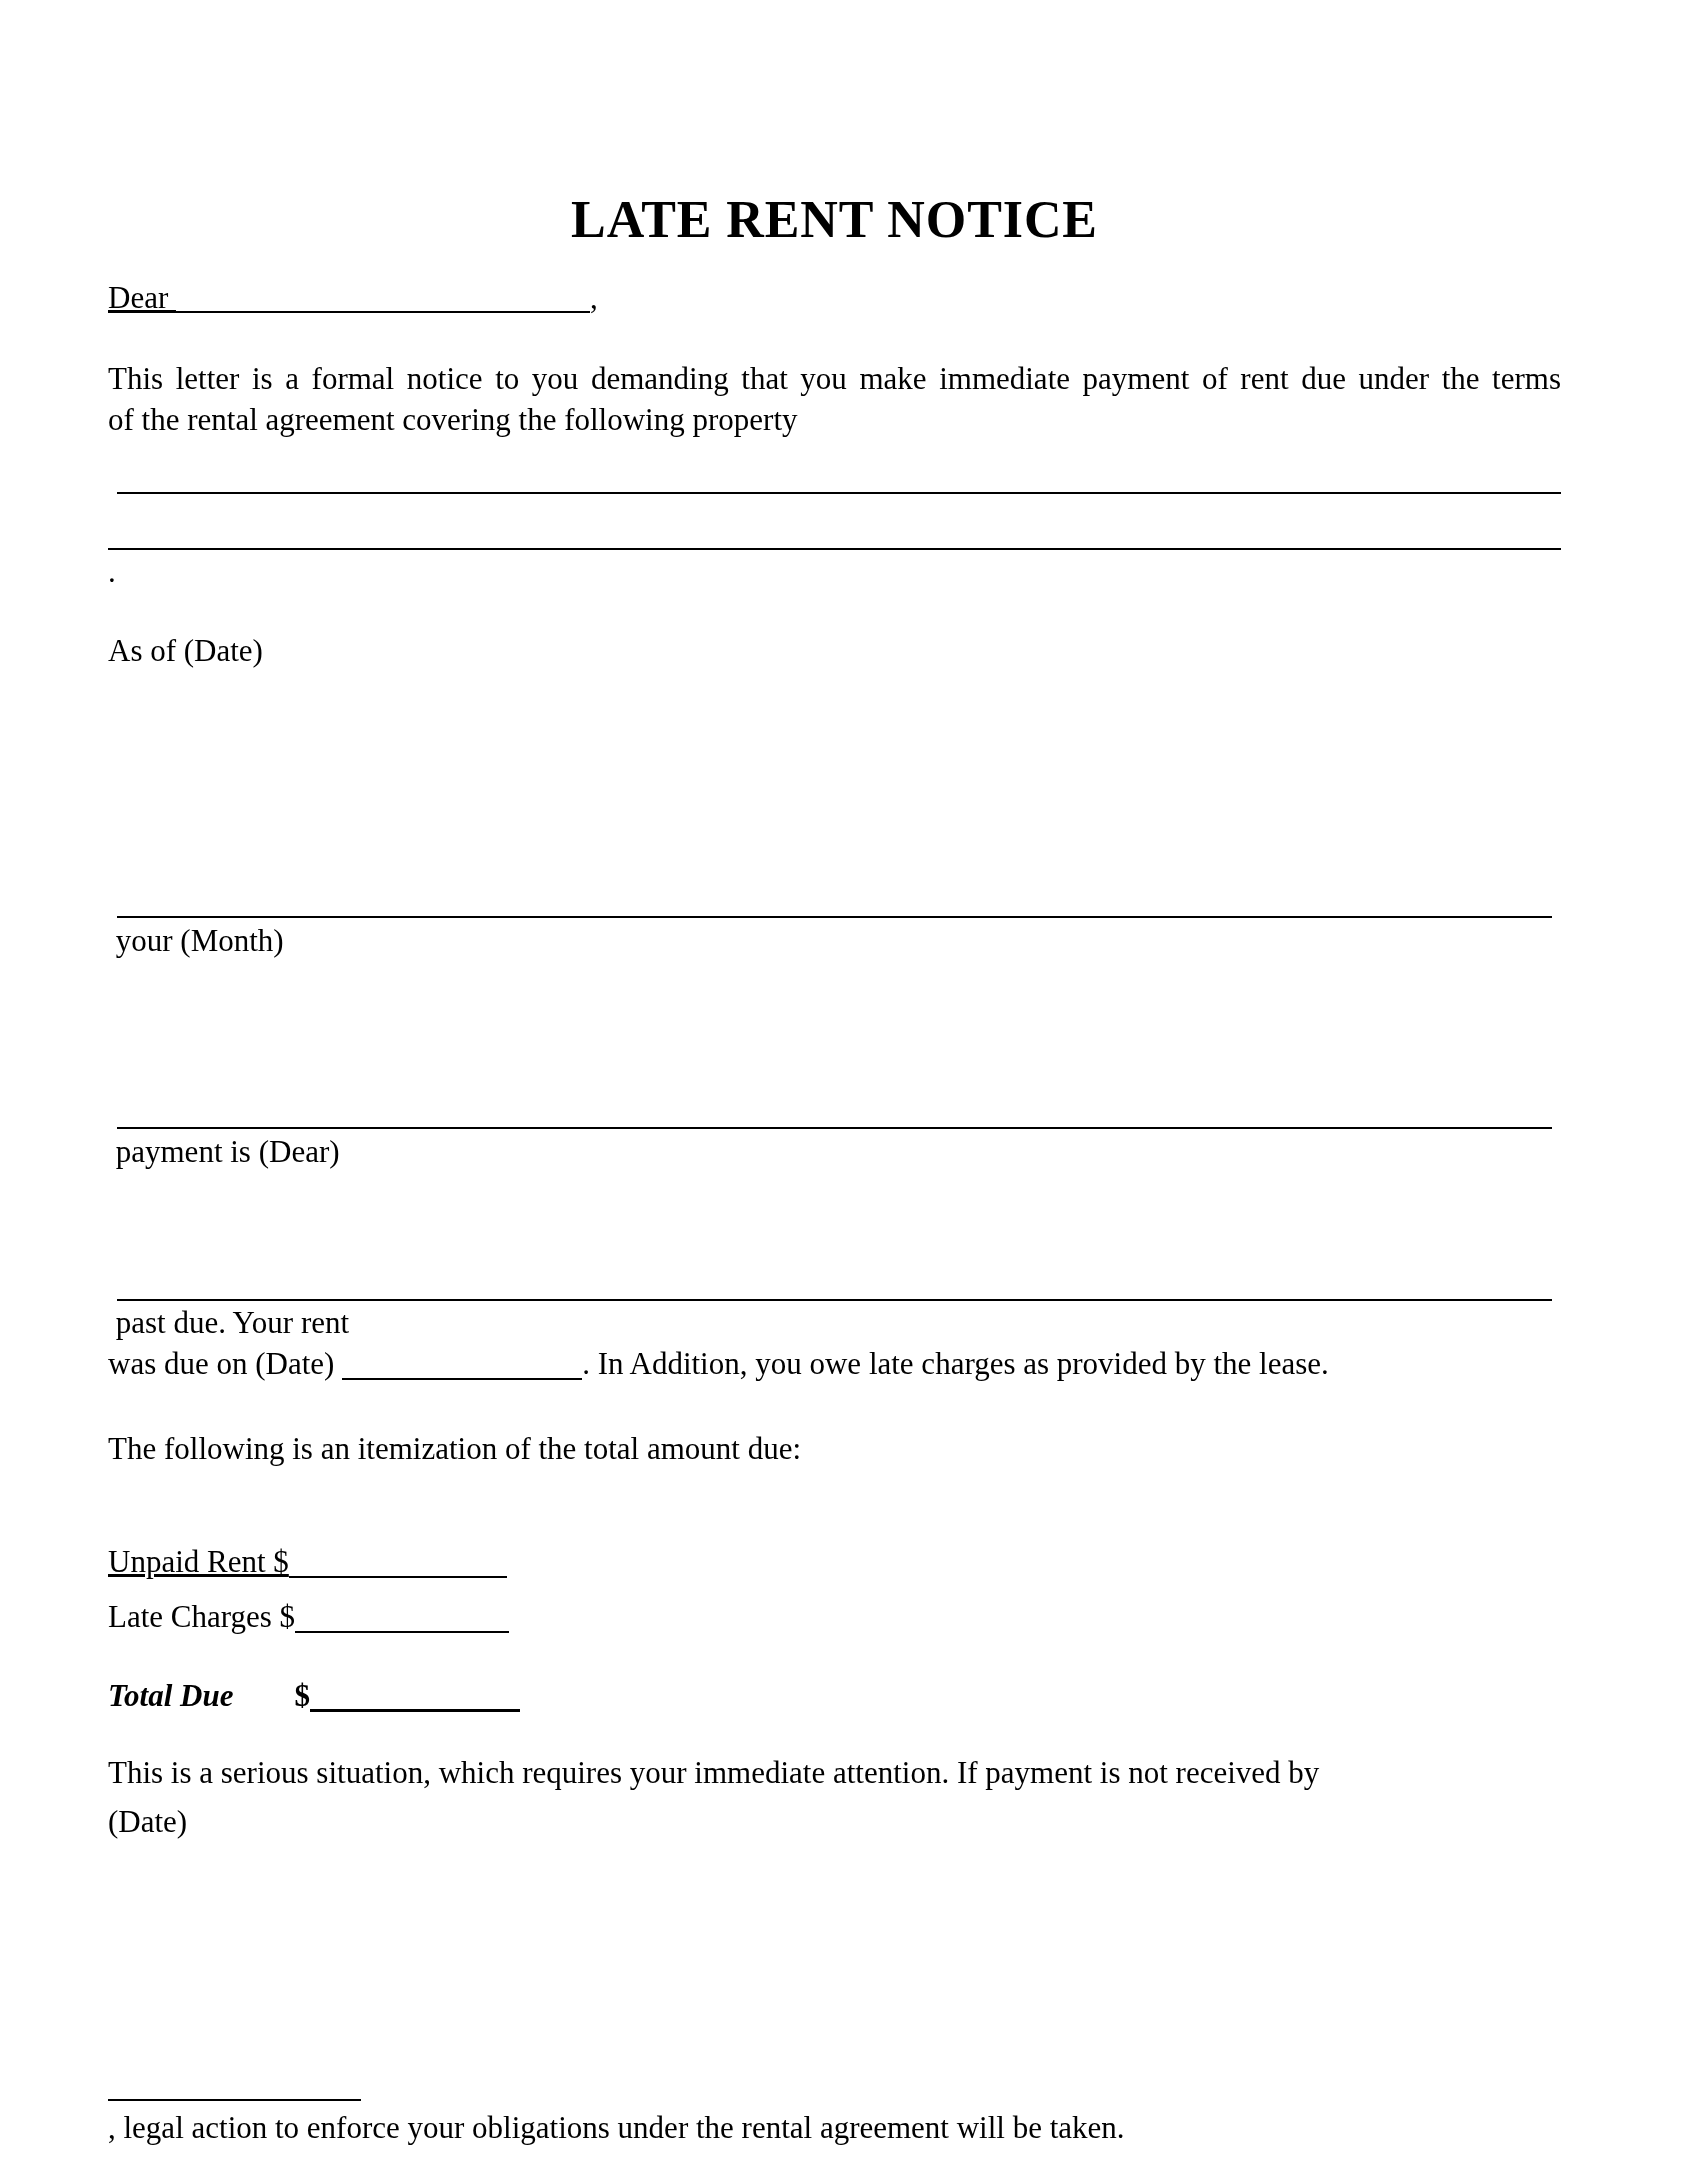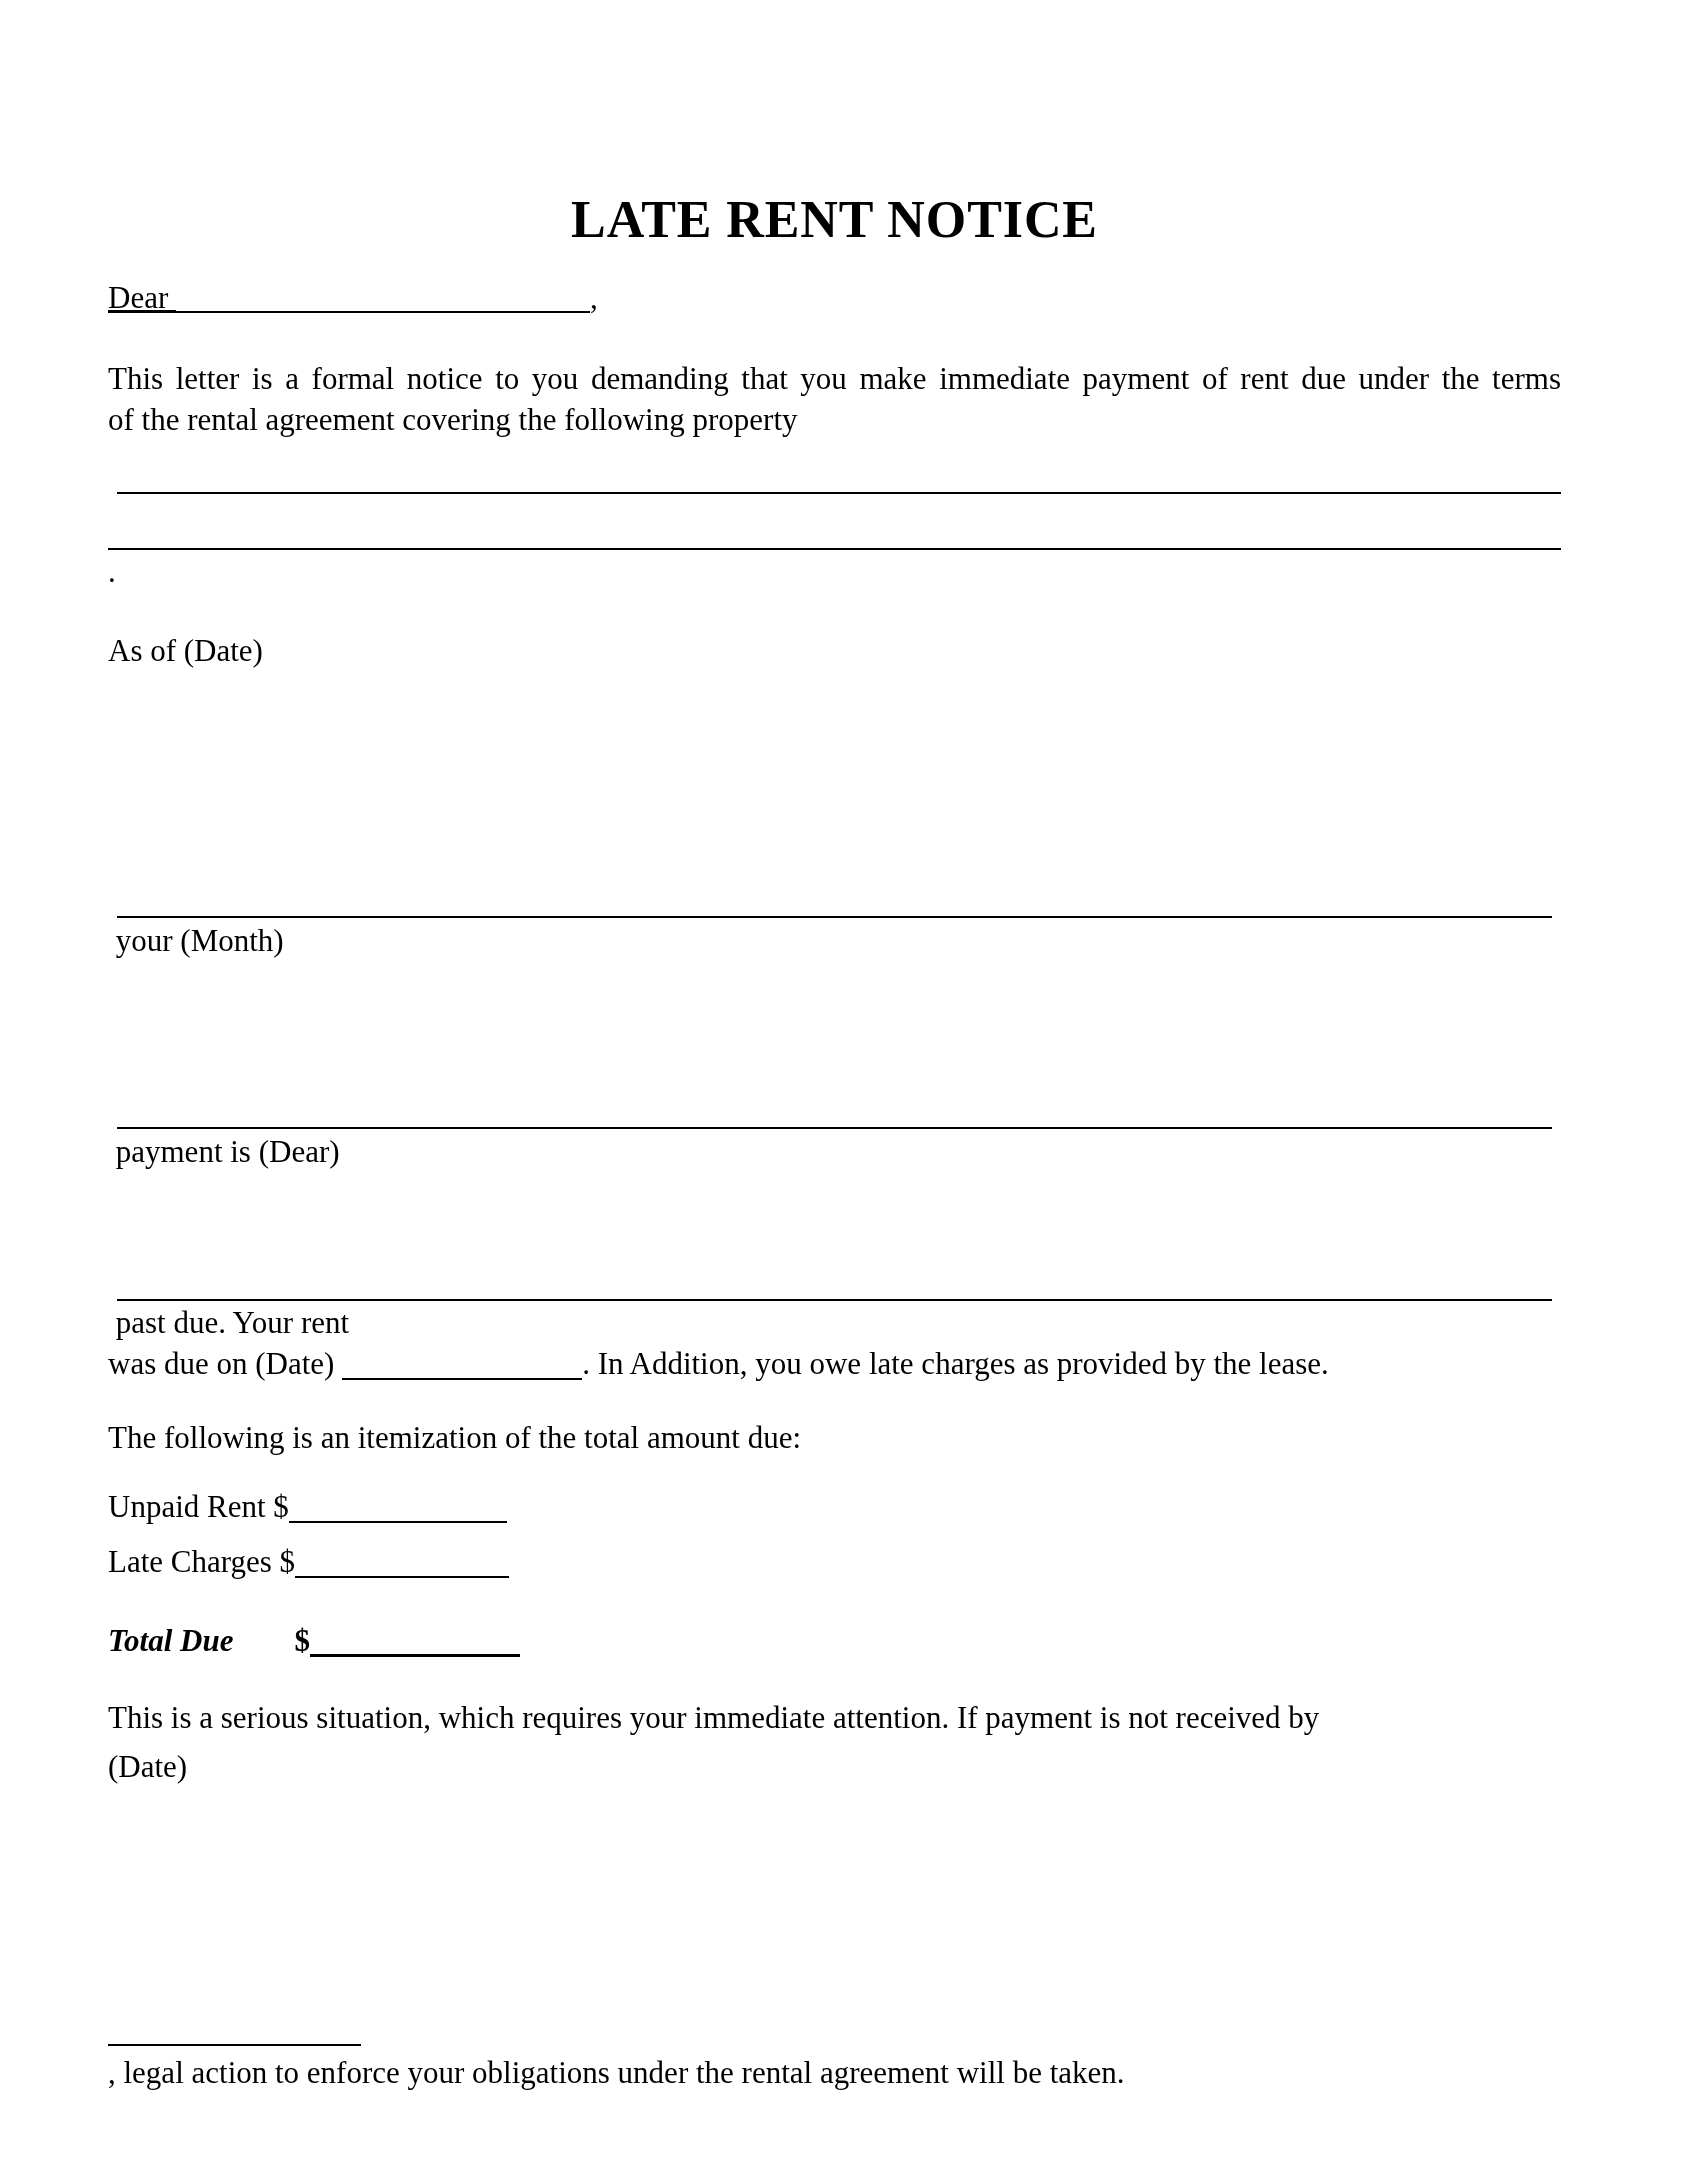--- a/index.html
+++ b/index.html
@@ -25,22 +25,22 @@
     margin-top: 194px;
     text-align: center;
     font-size: 52px;
     line-height: 51px;
     font-weight: bold;
     letter-spacing: 0.9px;
   }
   .dear-line { margin-top: 32px; text-decoration: underline; }
   .para1 { margin-top: 40px; }
   .para2 { margin-top: 38px; }
-  .itemize-head { margin-top: 33px; }
-  .unpaid-line { margin-top: 28px; }
+  .itemize-head { margin-top: 44px; }
+  .unpaid-line { margin-top: 72px; text-decoration: underline; }
   .late-line { margin-top: 14px; }
   .total-line { margin-top: 38px; }
   .para3 { margin-top: 32px; line-height: 49px; }
   .footer { margin-top: 79px; line-height: 44px; }
   .footer .line { }
   .f1 { padding-left: 194px; }
   .f2 { padding-left: 292px; }
   .f3 { padding-left: 36px; }
 
   

